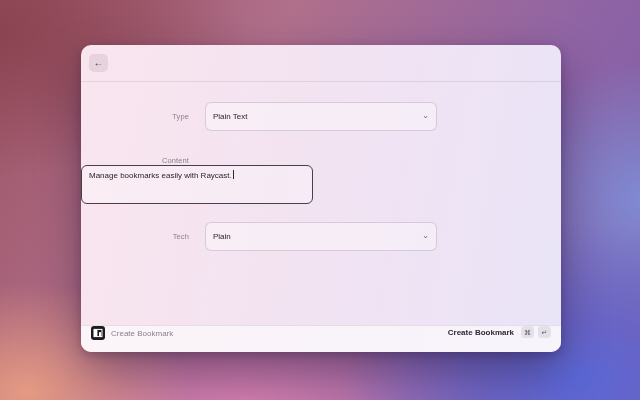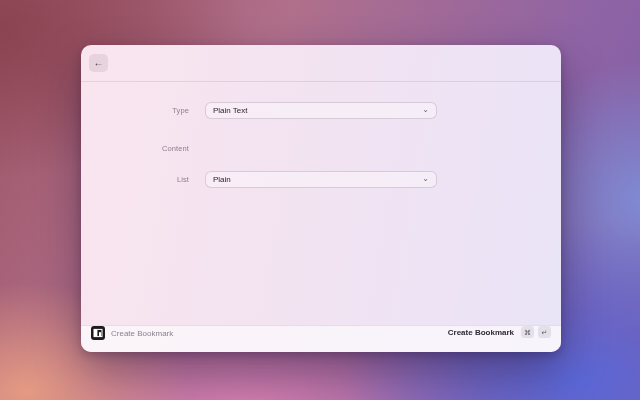--- a/index.html
+++ b/index.html
@@ -22,21 +22,21 @@
     display:flex;align-items:center;justify-content:center;font-size:10px;line-height:1;
     color:#3c3540;cursor:default;}
   .form{padding-top:20px;}
   .row{display:flex;align-items:center;}
   .row .label{width:108px;text-align:right;margin-right:16px;font-size:7.5px;
     color:#8a8290;flex:none;letter-spacing:.1px;}
   .row-type{margin-bottom:19px;}
   .row-content{align-items:flex-start;margin-bottom:18px;flex-direction:column;}
   .row-content .label{margin-top:6px;}
   .control{width:232px;box-sizing:border-box;}
-  .dropdown{height:17px;border-radius:6px;background:rgba(255,255,255,.38);
+  .dropdown{height:29px;border-radius:6px;background:rgba(255,255,255,.38);
     border:1px solid rgba(110,90,115,.24);display:flex;align-items:center;
     padding:0 7px;font-size:8px;color:#241f28;}
   .chevron{margin-left:auto;color:#6d6675;font-size:8px;line-height:1;transform:translateY(-1px);}
   .textarea{height:39px;border-radius:6px;border:1px solid #46404a;background:rgba(255,255,255,.30);
     padding:4px 7px;font-size:8px;color:#241f28;line-height:1.3;}
   .caret{display:inline-block;width:1px;height:9px;background:#2c2730;vertical-align:-1.5px;margin-left:1px;}
   .footer{position:absolute;left:0;right:0;bottom:0;height:27px;box-sizing:border-box;
     border-top:1px solid rgba(100,70,100,.13);background:rgba(252,249,252,.72);
     display:flex;align-items:flex-start;padding:0 10px;}
   .footer-left{display:flex;align-items:center;gap:6px;font-size:8px;color:#8a8290;}
@@ -63,24 +63,27 @@
       <div class="row row-type">
         <div class="label">Type</div>
         <div class="control dropdown">
           <span>Plain Text</span>
           <span class="chevron">⌄</span>
         </div>
       </div>
 
       <div class="row row-content">
         <div class="label">Content</div>
+        <div class="control textarea">
+          <span>Manage bookmarks easily with Raycast.</span><span class="caret"></span>
+        </div>
       </div>
 
       <div class="row row-list">
-        <div class="label">List</div>
+        <div class="label">Tech</div>
         <div class="control dropdown">
           <span>Plain</span>
           <span class="chevron">⌄</span>
         </div>
       </div>
 
     </div>
 
     <div class="footer">
       <div class="footer-left">

